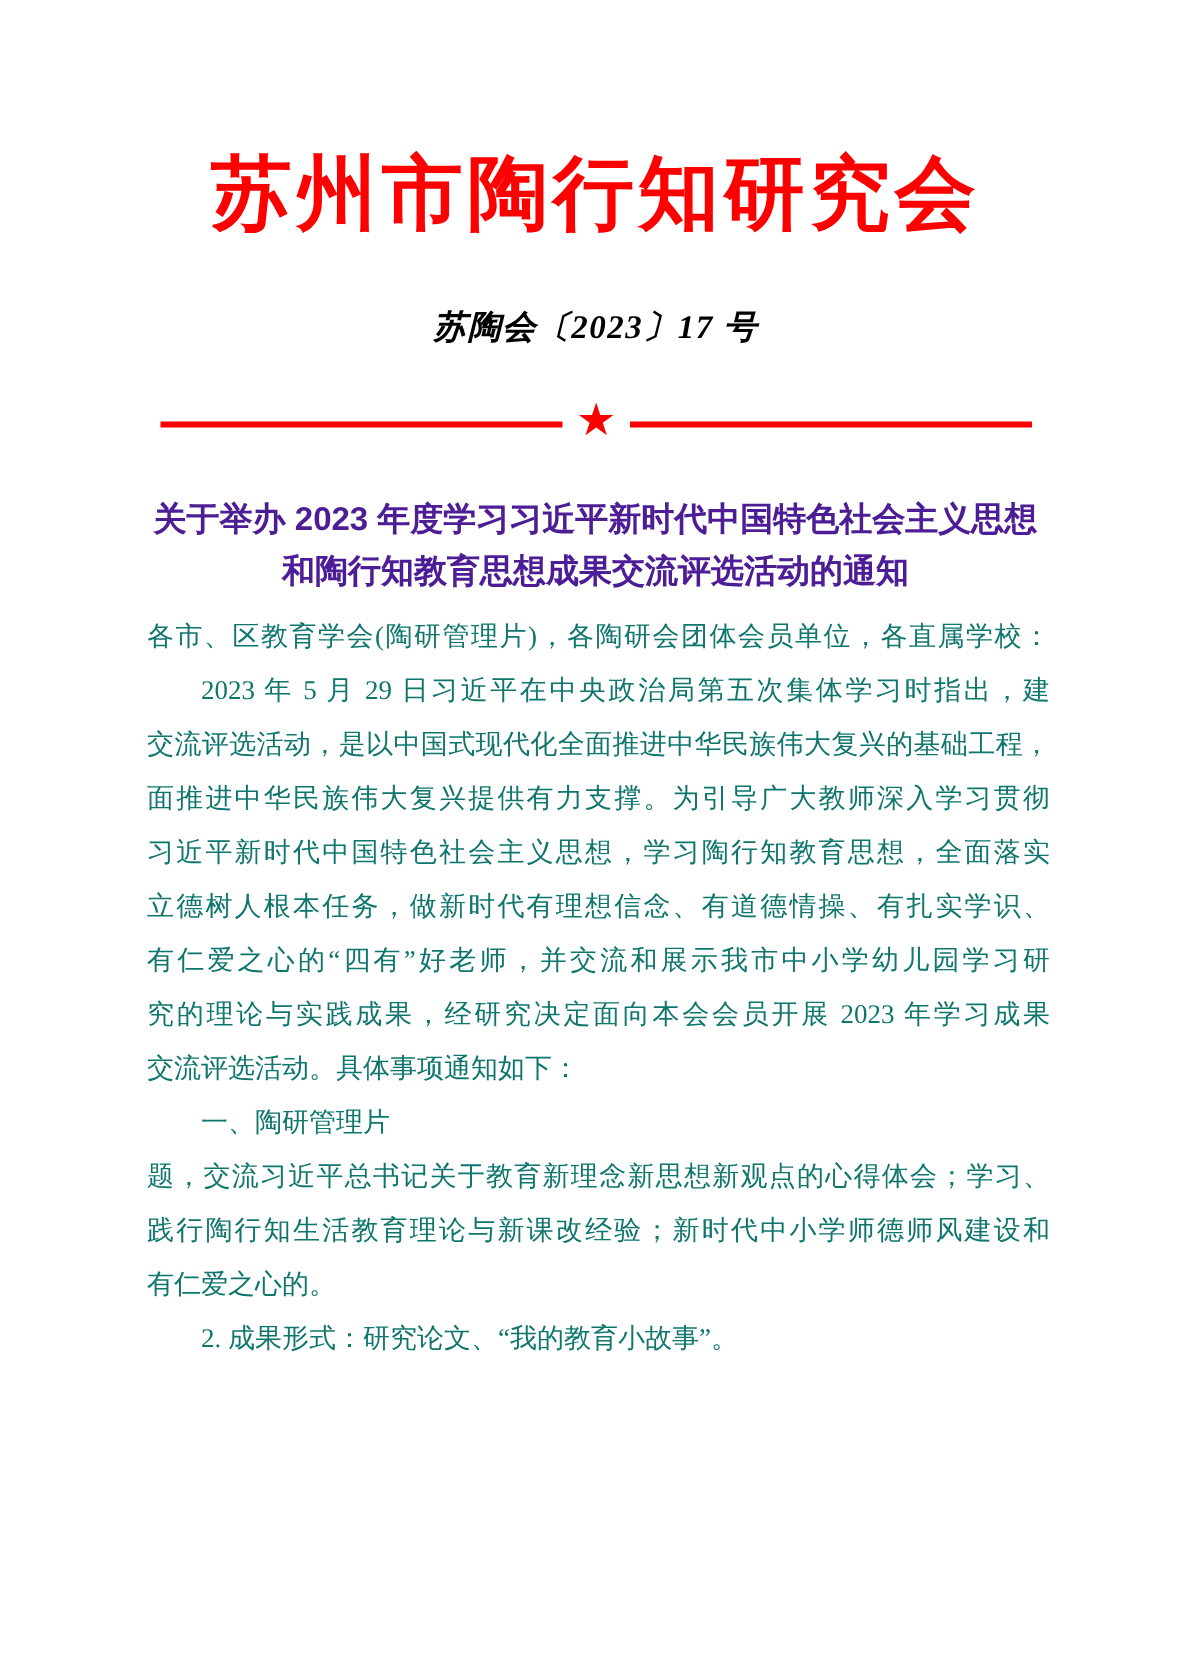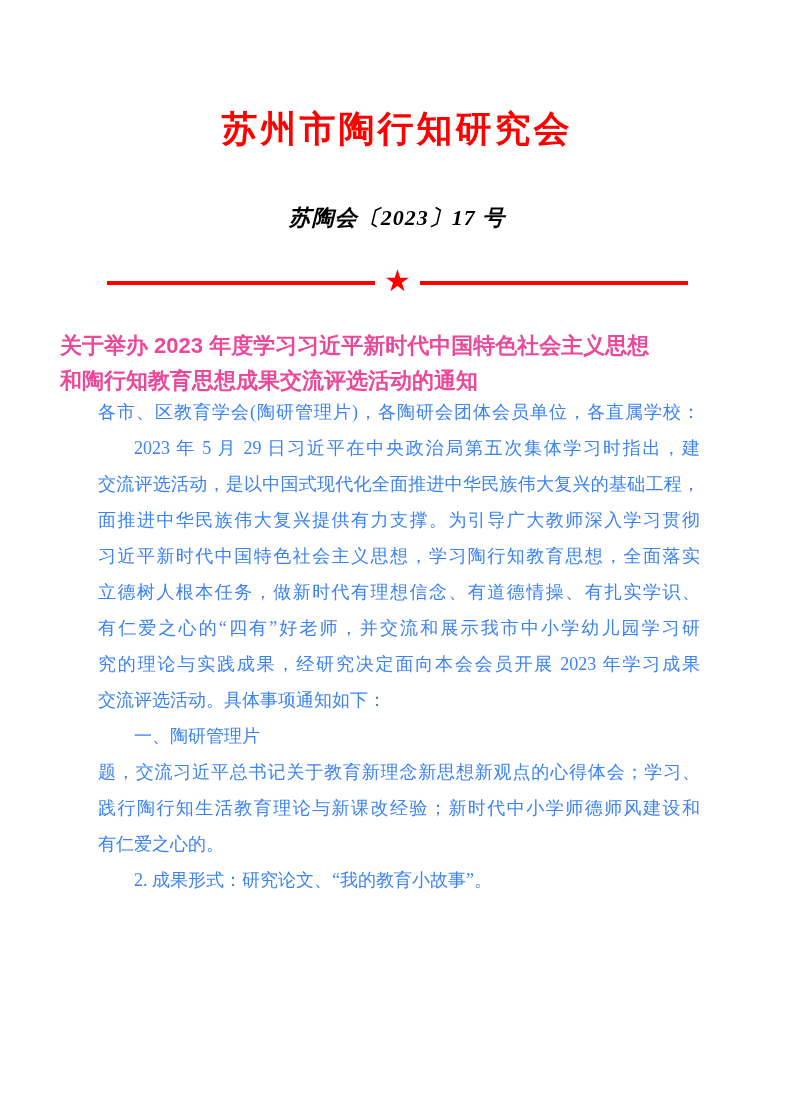--- a/index.html
+++ b/index.html
@@ -8,21 +8,21 @@
     position:relative;
     width:794px; height:1108px;
     background:#ffffff;
     overflow:hidden;
     font-family:"Liberation Serif", serif;
     color:#1f1f1f;
   }
   .org-title {
     position:absolute; top:94px; left:0; right:0;
     text-align:center;
-    font-size:36px; font-weight:bold;
+    font-size:54px; font-weight:bold;
     letter-spacing:3px;
     line-height:70px;
     color:#fe0000;
     font-family:"Liberation Serif", serif;
     white-space:nowrap;
   }
   .doc-number {
     position:absolute; top:202px; left:0; right:0;
     text-align:center;
     font-size:22px; font-weight:bold;
@@ -40,30 +40,30 @@
     flex:1; height:4px; background:#fe0000;
   }
   .separator .star {
     padding:0 9px;
     font-size:30px; line-height:1;
     color:#fe0000;
     transform:translateY(-2px);
   }
   .notice-title {
     position:absolute; top:328px; left:60px; right:60px;
-    text-align:left;
+    text-align:center;
     font-family:"Liberation Sans", sans-serif;
     font-weight:bold;
     font-size:22px; line-height:35px;
-    color:#ec4899;
+    color:#4c1d95;
   }
   .body-text {
-    position:absolute; top:394px; left:98px; width:602px;
+    position:absolute; top:406px; left:98px; width:602px;
     font-size:18px; line-height:36px;
-    color:#3b82f6;
+    color:#0f766e;
   }
   .bline { height:36px; white-space:nowrap; }
   .bline.just {
     white-space:normal;
     text-align:justify;
     text-align-last:justify;
   }
   .bline.ind { text-indent:2em; }
 </style>
 </head>

